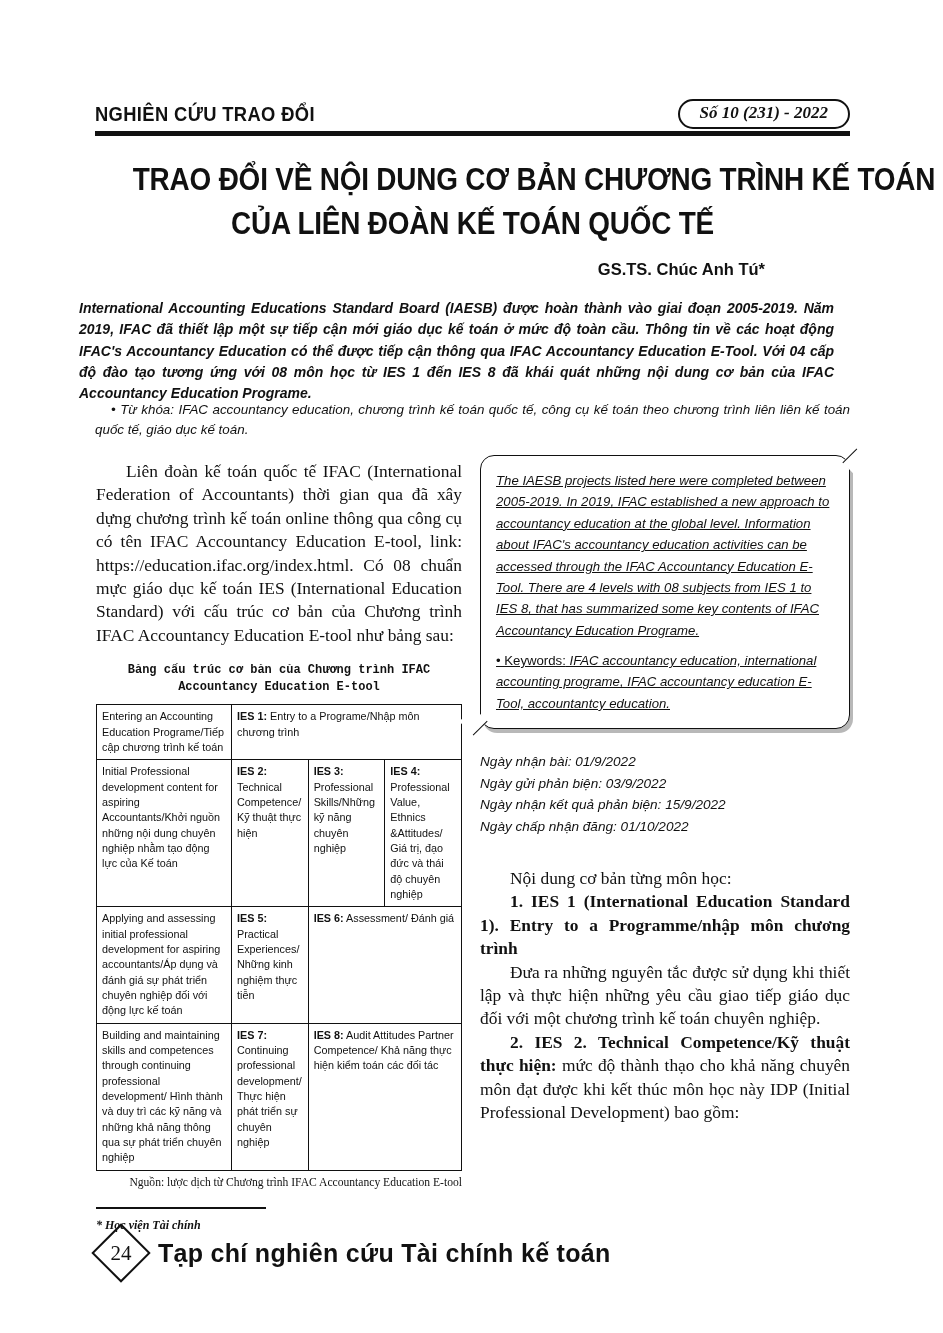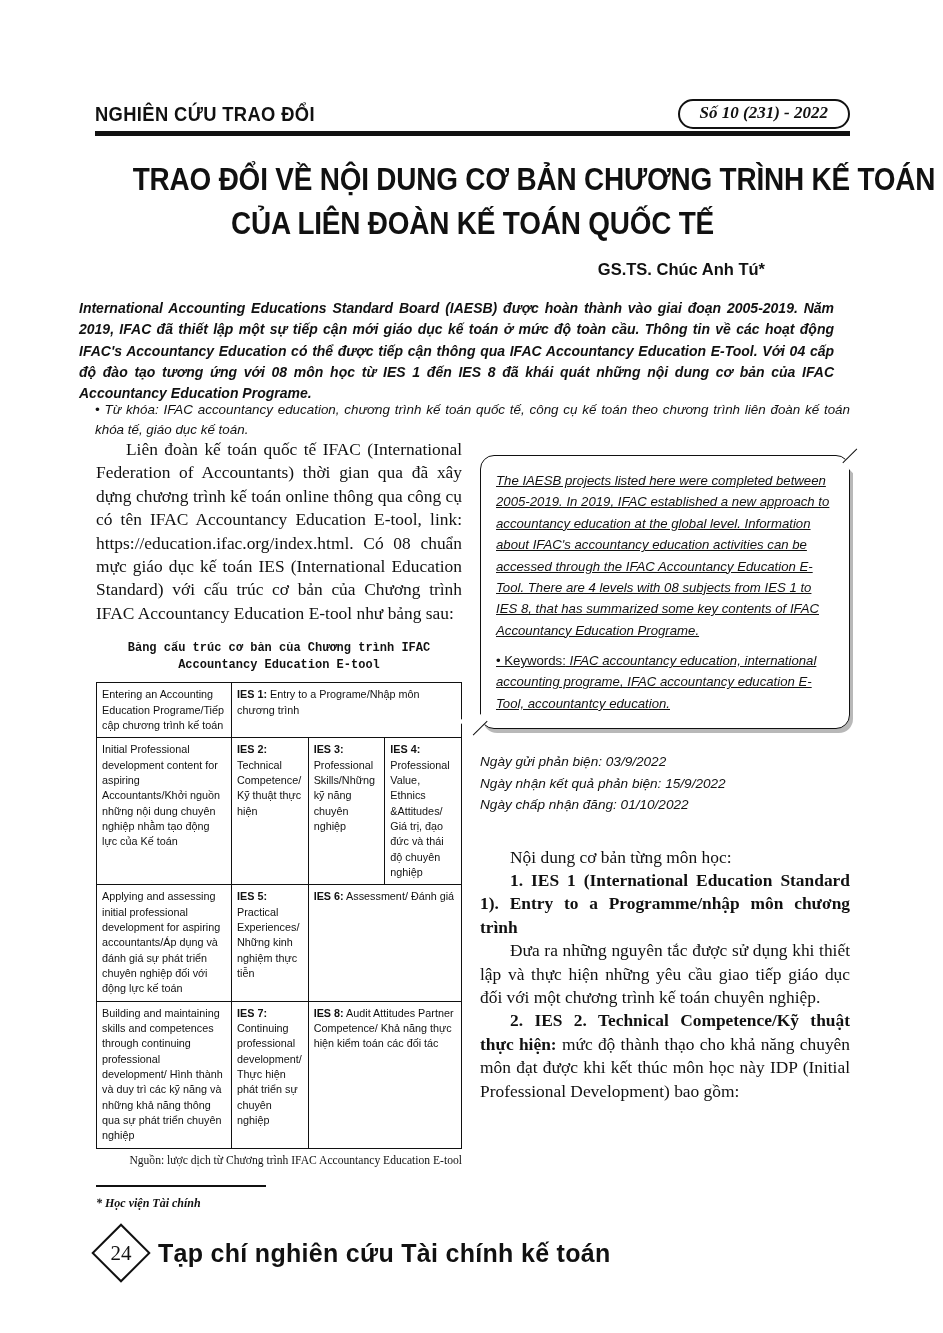--- a/index.html
+++ b/index.html
@@ -103,26 +103,26 @@
   .keywords-vn {
     position: absolute;
     left: 95px; top: 400px;
     width: 755px;
     font-family: "Liberation Sans", sans-serif;
     font-style: italic;
     font-size: 13.4px;
     line-height: 1.5;
     text-align: justify;
   }
-  .kw-label { font-style: italic; }
+  .kw-label { font-style: italic; margin-left: 16px; }
 
   
   .col-left {
     position: absolute;
-    left: 96px; top: 438px;
+    left: 96px; top: 460px;
     width: 366px;
   }
   .col-right {
     position: absolute;
     left: 480px; top: 455px;
     width: 370px;
   }
 
   .body-par {
     font-family: "Liberation Serif", serif;
@@ -273,21 +273,21 @@
 
   <div class="title-block">
     <div class="title-line">TRAO ĐỔI VỀ NỘI DUNG CƠ BẢN CHƯƠNG TRÌNH KẾ TOÁN</div>
     <div class="title-line">CỦA LIÊN ĐOÀN KẾ TOÁN QUỐC TẾ</div>
     <div class="byline">GS.TS. Chúc Anh Tú*</div>
   </div>
 
   <div class="abstract-vn">International Accounting Educations Standard Board (IAESB) được hoàn thành vào giai đoạn 2005-2019. Năm 2019, IFAC đã thiết lập một sự tiếp cận mới giáo dục kế toán ở mức độ toàn cầu. Thông tin về các hoạt động IFAC's Accountancy Education có thể được tiếp cận thông qua IFAC Accountancy Education E-Tool. Với 04 cấp độ đào tạo tương ứng với 08 môn học từ IES 1 đến IES 8 đã khái quát những nội dung cơ bản của IFAC Accountancy Education Programe.</div>
 
   <div class="keywords-vn">
-    <span class="kw-label">• Từ khóa:</span><span> IFAC accountancy education, chương trình kế toán quốc tế, công cụ kế toán theo chương trình liên đoàn kế toán khóa tế, giáo dục kế toán.</span>
+    <span class="kw-label">• Từ khóa:</span><span> IFAC accountancy education, chương trình kế toán quốc tế, công cụ kế toán theo chương trình liên liên kế toán quốc tế, giáo dục kế toán.</span>
   </div>
 
   <div class="col-left">
 
     <p class="body-par">Liên đoàn kế toán quốc tế IFAC (International Federation of Accountants) thời gian qua đã xây dựng chương trình kế toán online thông qua công cụ có tên IFAC Accountancy Education E-tool, link: https://education.ifac.org/index.html. Có 08 chuẩn mực giáo dục kế toán IES (International Education Standard) với cấu trúc cơ bản của Chương trình IFAC Accountancy Education E-tool như bảng sau:</p>
 
     <div class="table-caption">Bảng cấu trúc cơ bản của Chương trình IFAC Accountancy Education E-tool</div>
 
     <table class="ies">
       <tbody>
@@ -327,20 +327,21 @@
   <div class="col-right">
 
     <div class="en-box">
       <span class="corner tr"></span>
       <span class="corner bl"></span>
       <p> The IAESB projects listed here were completed between 2005-2019. In 2019, IFAC established a new approach to accountancy education at the global level. Information about IFAC's accountancy education activities can be accessed through the IFAC Accountancy Education E-Tool. There are 4 levels with 08 subjects from IES 1 to IES 8, that has summarized some key contents of IFAC Accountancy Education Programe.</p>
       <p><span class="en-kw-label">• Keywords:</span><span> IFAC accountancy education, international accounting programe, IFAC accountancy education E-Tool, accountantcy education.</span></p>
     </div>
 
     <div class="dates">
+      <div>Ngày nhận bài: 01/9/2022</div>
       <div>Ngày gửi phản biện: 03/9/2022</div>
       <div>Ngày nhận kết quả phản biện: 15/9/2022</div>
       <div>Ngày chấp nhận đăng: 01/10/2022</div>
     </div>
 
     <div class="right-body">
       <p class="body-par">Nội dung cơ bản từng môn học:</p>
       <p class="body-par head-run">1. IES 1 (International Education Standard 1). Entry to a Programme/nhập môn chương trình</p>
       <p class="body-par">Đưa ra những nguyên tắc được sử dụng khi thiết lập và thực hiện những yêu cầu giao tiếp giáo dục đối với một chương trình kế toán chuyên nghiệp.</p>
       <p class="body-par"><span class="head-run">2. IES 2. Technical Competence/Kỹ thuật thực hiện:</span><span> mức độ thành thạo cho khả năng chuyên môn đạt được khi kết thúc môn học này IDP (Initial Professional Development) bao gồm:</span></p>

